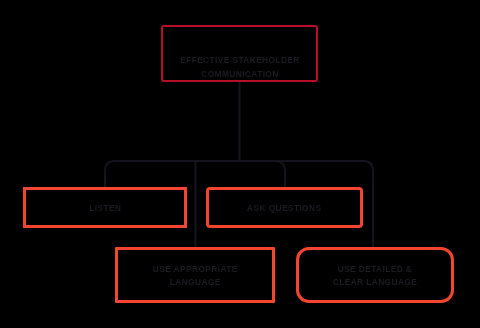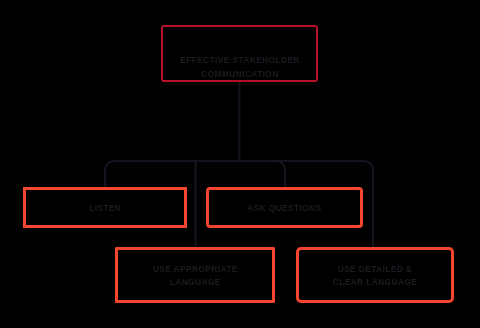--- a/index.html
+++ b/index.html
@@ -76,21 +76,21 @@
     border-color: #f4452e;
     border-radius: 1px;
   }
   #node-detailed {
     left: 296px;
     top: 247px;
     width: 158px;
     height: 56px;
     border-width: 3px;
     border-color: #f4452e;
-    border-radius: 5px;
+    border-radius: 13px;
   }
   
   #connectors {
     position: absolute;
     left: 0;
     top: 0;
     width: 480px;
     height: 328px;
     z-index: 1;
   }

